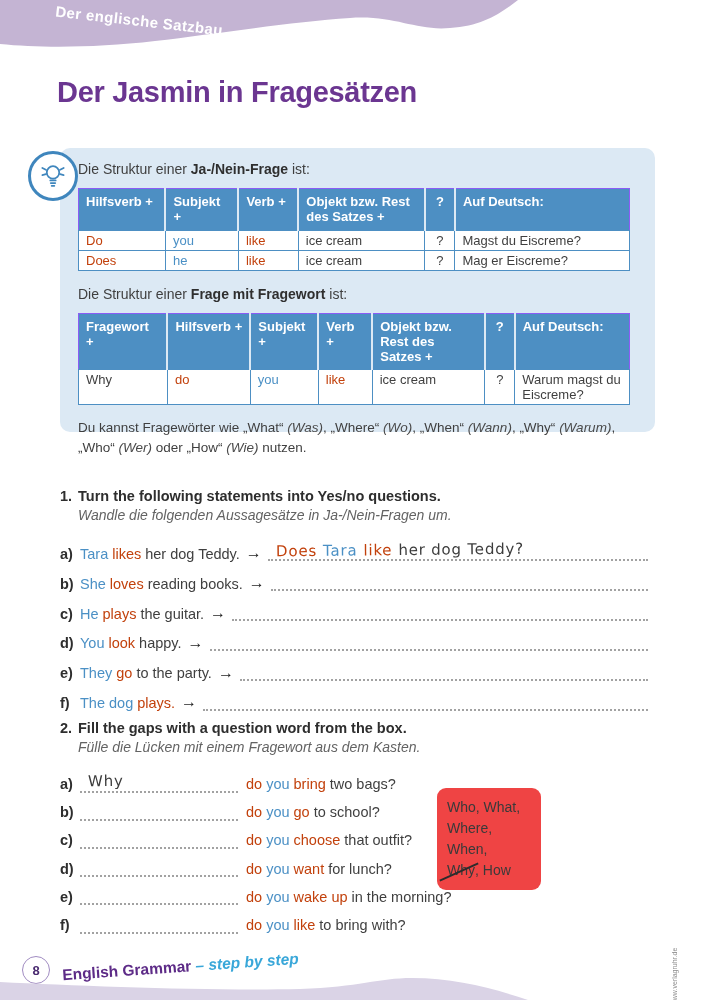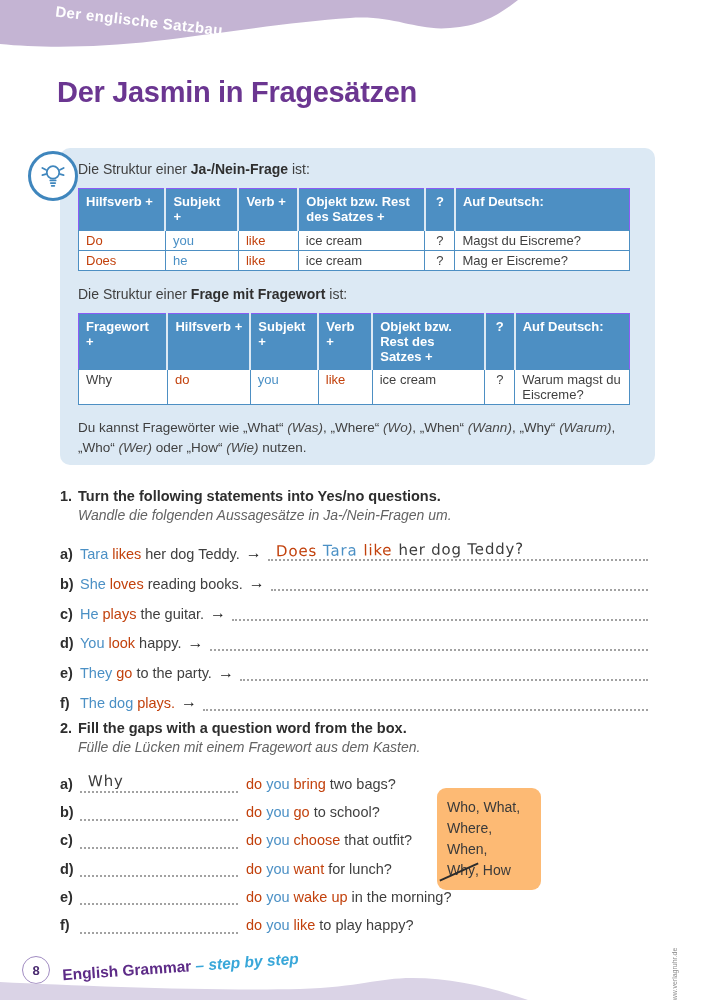--- a/index.html
+++ b/index.html
@@ -6,21 +6,21 @@
   .page{position:relative;width:707px;height:1000px;overflow:hidden;background:#fff;
         font-family:"Liberation Sans",sans-serif;color:#3f3f3f;}
   svg.wave{position:absolute;left:0;display:block;}
   .wave-top{top:0;}
   .wave-bottom{bottom:0;}
   .tab-label{position:absolute;left:55px;top:12px;transform:rotate(6.5deg);
              color:#fff;font-weight:700;font-size:15px;letter-spacing:.4px;}
   .page-title{position:absolute;left:57px;top:76px;color:#6b3691;font-weight:800;
               font-size:29px;letter-spacing:-.3px;}
   
-  .info-box{position:absolute;left:60px;top:148px;width:595px;height:317px;
+  .info-box{position:absolute;left:60px;top:148px;width:595px;height:284px;
             background:#dce9f4;border-radius:10px;box-sizing:border-box;
             padding:13px 25px 0 18px;}
   .bulb-circle{position:absolute;left:-32px;top:3px;width:44px;height:44px;border-radius:50%;
                background:#fff;border:3px solid #3f86bd;display:flex;align-items:center;justify-content:center;}
   .intro{font-size:14px;margin:0 0 11px 0;}
   .intro b{color:#2f2f2f;}
   table.t{border-collapse:collapse;table-layout:fixed;background:#fff;
           border:1px solid #8b5cf6;font-size:13px;}
   table.t th{background:#4d8fc3;color:#fff;font-weight:700;text-align:left;
              vertical-align:top;padding:5px 7px;height:31px;border-left:2px solid #dce9f4;}
@@ -45,21 +45,21 @@
   .lbl{font-weight:700;width:20px;flex:0 0 20px;color:#2e2e2e;}
   .w{margin-right:4px;}
   .arrow{font-weight:700;font-size:16px;margin:0 6px 0 2px;color:#1d1d1d;}
   .dotline{flex:1;border-bottom:2px dotted #a2a2a2;height:5px;position:relative;margin-bottom:1px;text-align:right;}
   .blank{flex:0 0 158px;width:158px;border-bottom:2px dotted #a2a2a2;height:5px;position:relative;margin-right:8px;}
   .hand{position:absolute;left:8px;bottom:0;font-size:15px;letter-spacing:.8px;white-space:nowrap;
         font-family:"DejaVu Sans",sans-serif;transform:rotate(-.6deg);}
   .hand .w{margin-right:6px;}
   .dark{color:#3c3c3c;}
   
-  .word-box{position:absolute;left:437px;top:788px;width:104px;background:#fdba74;
+  .word-box{position:absolute;left:437px;top:788px;width:104px;background:#ef4444;
             border-radius:9px;box-sizing:border-box;padding:9px 10px;font-size:14px;
             line-height:1.5;color:#3a3a3a;}
   .struck{position:relative;display:inline-block;}
   .struck:after{content:"";position:absolute;left:-9px;top:50%;width:42px;height:2px;
                 background:#2c2c2c;transform:rotate(-24deg);}
   
   .copyright{position:absolute;right:16px;bottom:52px;transform:rotate(-90deg);
              transform-origin:bottom right;font-size:7px;color:#8c8c8c;line-height:1.55;white-space:nowrap;}
   .pagenum{position:absolute;left:22px;top:956px;width:26px;height:26px;border-radius:50%;
            border:1.5px solid #a18cc2;color:#4a2a70;font-weight:700;font-size:13px;
@@ -283,21 +283,21 @@
         <span class="blue w">you</span>
         <span class="red w">wake up</span>
         <span>in the morning?</span>
       </div>
       <div class="ex-row">
         <span class="lbl">f)</span>
         <span class="blank"></span>
         <span class="red w">do</span>
         <span class="blue w">you</span>
         <span class="red w">like</span>
-        <span>to play happy?</span>
+        <span>to bring with?</span>
       </div>
     </div>
   </div>
 
   <div class="word-box">
     <div>Who, What,</div>
     <div>Where, When,</div>
     <div><span class="struck">Why</span><span>, How</span></div>
   </div>
 

